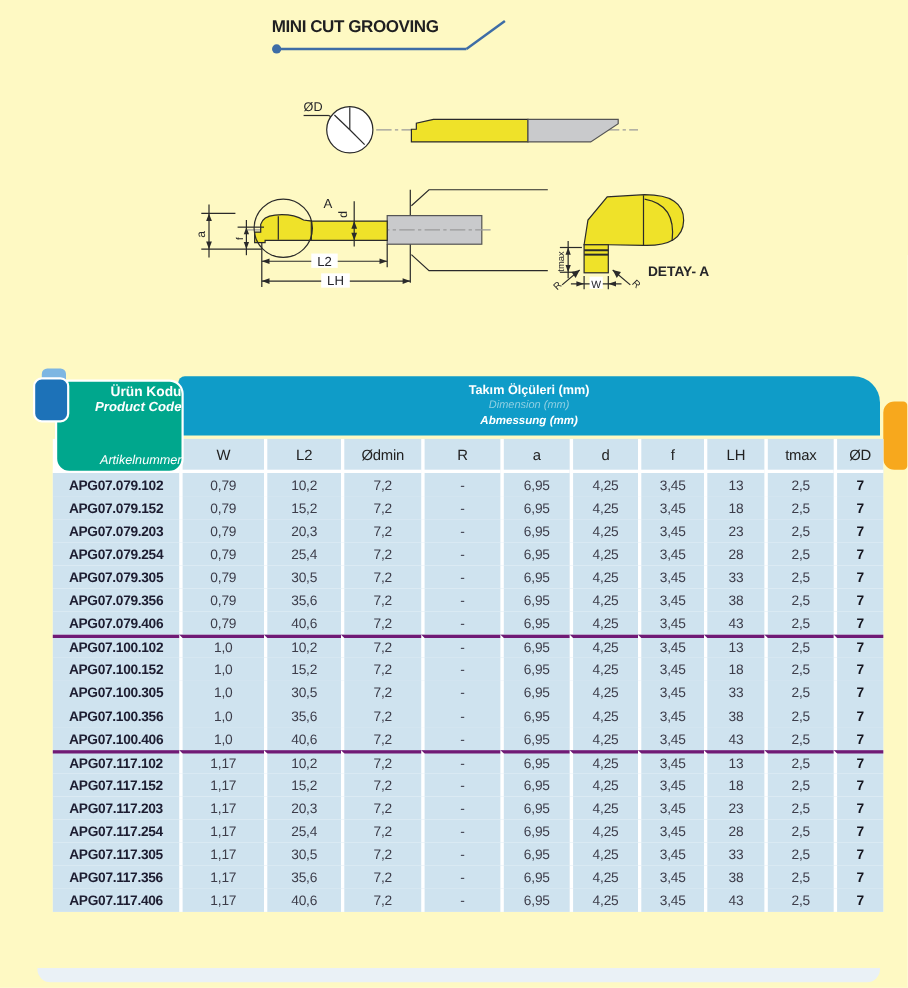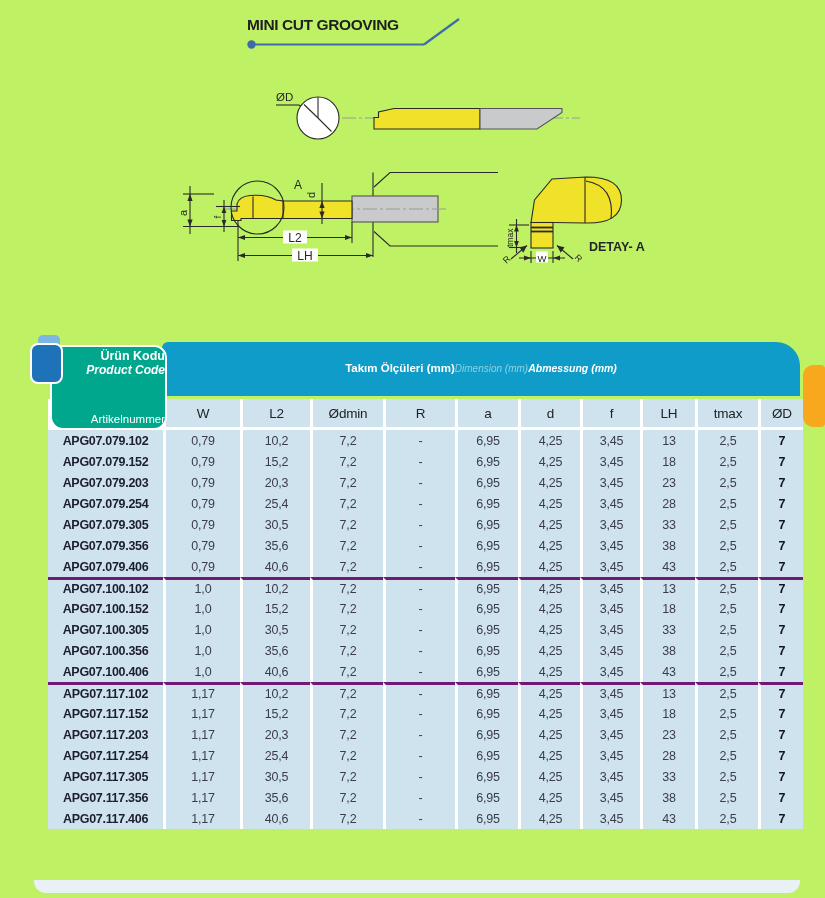--- a/index.html
+++ b/index.html
@@ -1,42 +1,42 @@
 <!DOCTYPE html>
 <html><head>
 <meta charset="utf-8">
 <style>
   * { margin:0; padding:0; box-sizing:border-box; }
   body { background:#fff; font-family:"Liberation Sans", sans-serif; }
-  .page { position:relative; width:825px; height:898px; background:#bef264; overflow:hidden; }
+  .page { position:relative; width:825px; height:898px; background:#fef9c3; overflow:hidden; }
 
   
   .title { position:absolute; left:247px; top:16px; font-size:15.5px; font-weight:bold;
            letter-spacing:-0.4px; color:#1f1f21; white-space:nowrap; }
 
   
   .drawing-svg { position:absolute; left:0; top:0; width:825px; height:320px; }
   .drawing-svg text { font-family:"Liberation Sans", sans-serif; fill:#26262a; }
 
   
   .table-wrap { position:absolute; left:30px; top:335px; width:795px; height:562px; }
   .bottom-edge { position:absolute; left:4px; top:545px; width:766px; height:13px;
                  background:#eaf1f6; border-radius:0 0 12px 12px; z-index:0; }
   .band { position:absolute; left:132px; top:7px; width:638px; height:54px; background:#0f9cc8;
-          border-radius:6px 24px 0 0; z-index:1; display:flex; flex-direction:row;
+          border-radius:6px 24px 0 0; z-index:1; display:flex; flex-direction:column;
           justify-content:center; align-items:center; line-height:13.5px; }
   .band .l1 { color:#fff; font-weight:bold; font-size:11.5px; }
   .band .l2 { color:#8fd0e3; font-style:italic; font-size:10px; }
   .band .l3 { color:#fff; font-style:italic; font-weight:bold; font-size:10.5px; }
   .corner-box { position:absolute; left:20px; top:10px; width:117px; height:85px; background:#00a78d;
                 border:2px solid #fff; border-radius:13px; z-index:3; display:flex; flex-direction:column;
                 justify-content:center; align-items:flex-end; line-height:14.5px; }
   .corner-box .c1 { color:#fff; font-weight:bold; font-size:12.5px; }
   .corner-box .c2 { color:#fff; font-weight:bold; font-style:italic; font-size:12px; }
-  .corner-box .c3 { color:#fff; font-size:11.5px;margin-top:34px; }
+  .corner-box .c3 { color:#fff; font-style:italic; font-size:11.5px;margin-top:34px; }
   .bookmark-notch { position:absolute; left:8px; top:0; width:22px; height:17px; background:#7db6e2;
                     border-radius:5px; z-index:4; }
   .bookmark-body { position:absolute; left:0; top:8px; width:33px; height:41px; background:#1d72b8;
                    border:2px solid #fff; border-radius:8px; z-index:5; }
   .side-tab { position:absolute; left:773px; top:30px; width:22px; height:62px; background:#f7a81d;
               border-radius:10px 4px 4px 10px; z-index:1; }
 
   table.ptable { position:absolute; left:18px; top:64px; width:755px; border-collapse:separate;
                  border-spacing:0; table-layout:fixed; z-index:2; background:#fff; }
   .ptable td { background:#cfe3ef; text-align:center; vertical-align:middle; padding:0;

